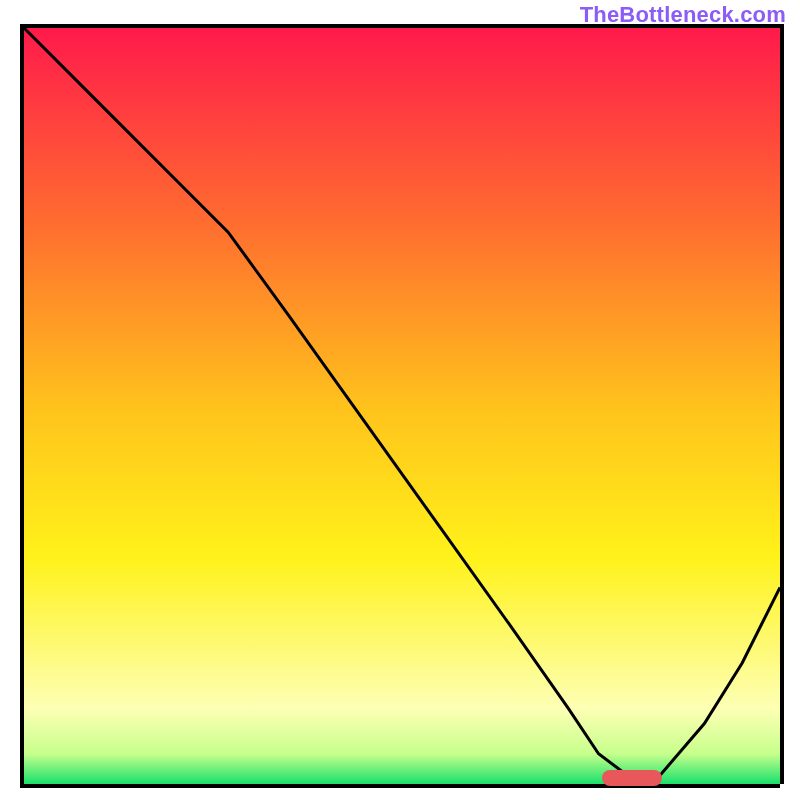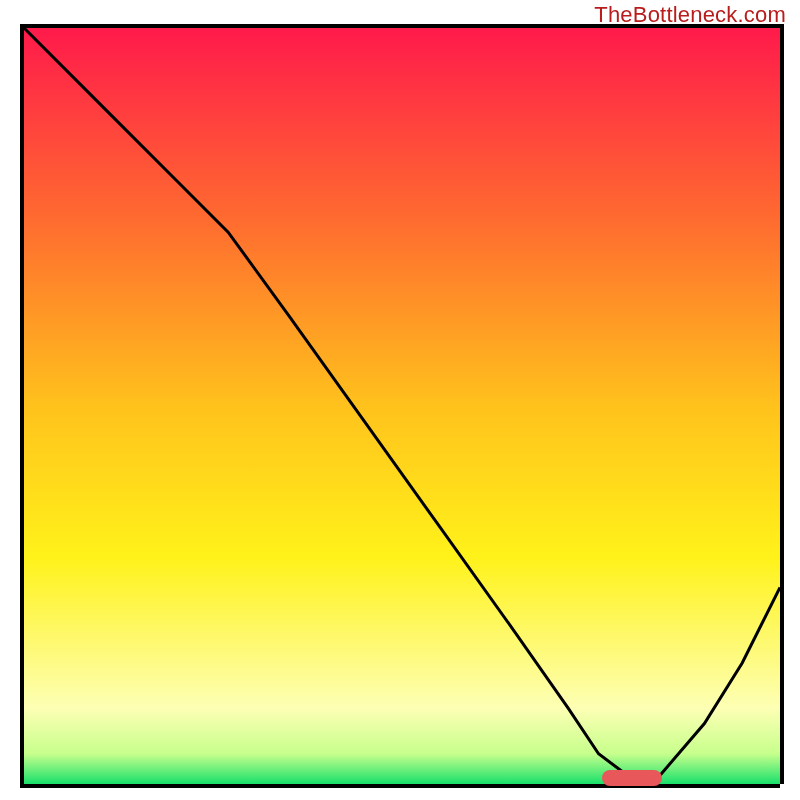--- a/index.html
+++ b/index.html
@@ -9,22 +9,22 @@
     height: 800px;
     background: #ffffff;
     font-family: Arial, Helvetica, sans-serif;
     position: relative;
   }
   .watermark {
     position: absolute;
     top: 2px;
     right: 14px;
     font-size: 22px;
-    font-weight: normal;
-    color: #b91c1c;
+    font-weight: bold;
+    color: #8b5cf6;
     letter-spacing: 0.2px;
   }
   .plot-frame {
     position: absolute;
     left: 20px;
     top: 28px;
     width: 760px;
     height: 760px;
     border: 4px solid #000;
     border-top: none;

